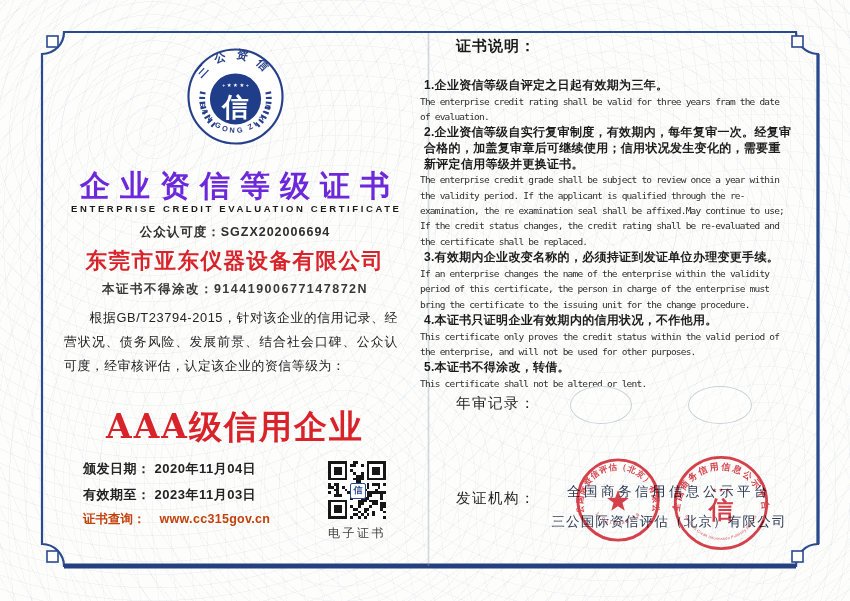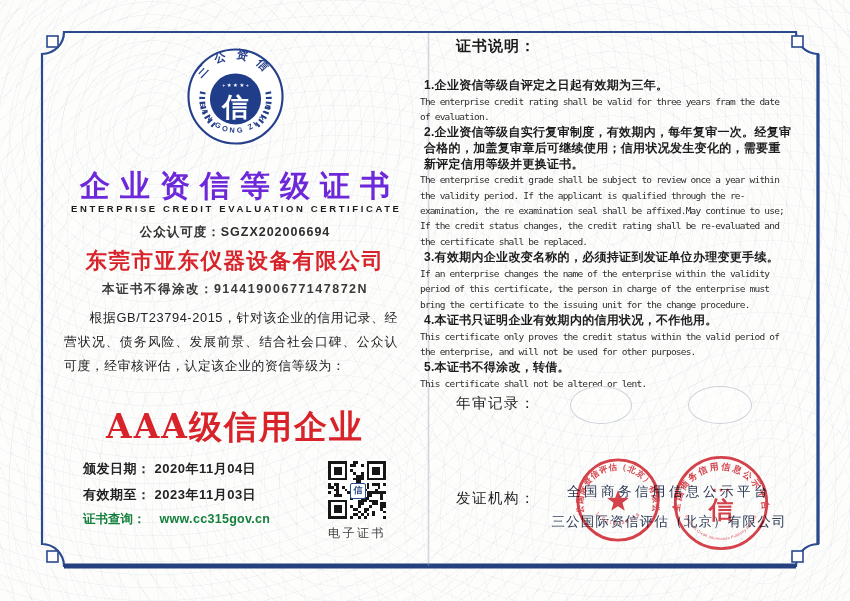--- a/index.html
+++ b/index.html
@@ -53,21 +53,21 @@
     font-size:12.8px;font-weight:400;color:#222;line-height:24px;
     text-align:justify;text-indent:2em;letter-spacing:.6px;
   }
   .rating{
     left:42px;top:388px;width:386px;text-align:center;
     font-family:"DejaVu Serif","Liberation Serif",serif;
     font-size:33px;font-weight:700;color:#d8232a;letter-spacing:2px;margin-top:17px;
   }
   .date-row{left:83px;font-size:13px;font-weight:700;color:#222;letter-spacing:.5px;}
   .date-row .val{margin-left:4px;}
-  .query-row{left:83px;top:511px;font-size:12.5px;font-weight:700;color:#15803d;}
+  .query-row{left:83px;top:511px;font-size:12.5px;font-weight:700;color:#c2410c;}
   .query-row .val{margin-left:14px;letter-spacing:.3px;}
   .qr-wrap{left:328px;top:461px;width:58px;height:58px;background:#fff;}
   .qr-wrap svg{display:block;width:58px;height:58px;}
   .qr-logo{
     position:absolute;left:22px;top:22px;width:14px;height:14px;background:#fff;
     border:1.5px solid #2a4a8e;border-radius:2px;color:#2a4a8e;
     font-size:9px;line-height:13px;text-align:center;font-weight:700;
   }
   .qr-caption{
     left:322px;top:525px;width:70px;text-align:center;

